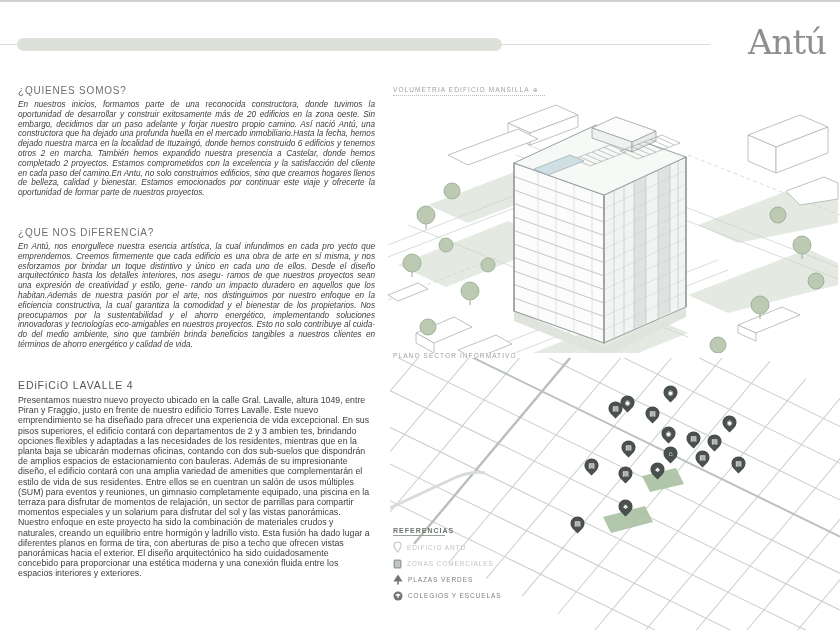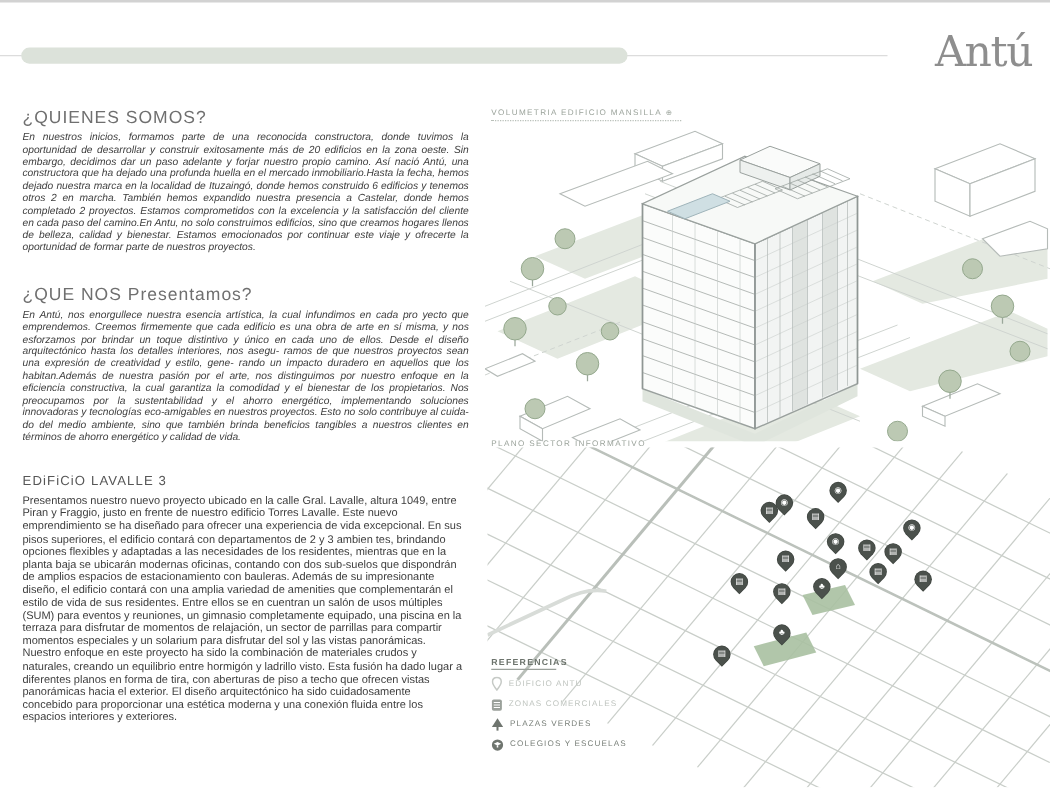--- a/index.html
+++ b/index.html
@@ -7,21 +7,21 @@
         font-family:"Liberation Sans",sans-serif;color:#3e3e3e;}
   .top-strip{position:absolute;left:0;top:0;width:840px;height:2px;background:#d2d2d2;}
   .rule-line{position:absolute;left:0;top:44px;width:710px;height:1px;background:#dcdcdc;}
   .accent-bar{position:absolute;left:17px;top:38px;width:485px;height:13px;border-radius:7px;background:#dce2da;}
   
   .logo{position:absolute;top:4px;right:14px;width:120px;height:80px;text-align:right;
         font-family:"DejaVu Serif",serif;color:#8e8e8e;font-size:34px;letter-spacing:-1px;line-height:76px;}
   .logo-text::first-letter{font-size:60px;letter-spacing:-3px;}
   
   .sec{position:absolute;left:18px;width:357px;}
-  .sec h2{margin:0 0 4px 0;font-size:14px;font-weight:normal;color:#6f6f6f;letter-spacing:.8px;}
+  .sec h2{margin:0 0 4px 0;font-size:10px;font-weight:normal;color:#6f6f6f;letter-spacing:.8px;}
   .sec p{margin:0;font-size:8.2px;line-height:9.8px;color:#3e3e3e;}
   .sec p.just{text-align:justify;font-style:italic;}
   #sec1{top:85px;}
   #sec2{top:227px;}
   #sec3{top:379px;width:352px;}
   #sec3 h2{color:#565656;font-size:10.5px;letter-spacing:.9px;}
   #sec3 p{font-size:8.8px;line-height:10.2px;}
   
   .mini-label{position:absolute;font-size:6.5px;letter-spacing:1.1px;color:#9ba39b;white-space:nowrap;}
   #vol-label{left:393px;top:86px;}
@@ -58,26 +58,26 @@
   <div class="logo">
     <span class="logo-text">Antú</span>
   </div>
 
   <section class="sec" id="sec1">
     <h2>¿QUIENES SOMOS?</h2>
     <p class="just">En nuestros inicios, formamos parte de una reconocida constructora, donde tuvimos la oportunidad de desarrollar y construir exitosamente más de 20 edificios en la zona oeste. Sin embargo, decidimos dar un paso adelante y forjar nuestro propio camino. Así nació Antú, una constructora que ha dejado una profunda huella en el mercado inmobiliario.Hasta la fecha, hemos dejado nuestra marca en la localidad de Ituzaingó, donde hemos construido 6 edificios y tenemos otros 2 en marcha. También hemos expandido nuestra presencia a Castelar, donde hemos completado 2 proyectos. Estamos comprometidos con la excelencia y la satisfacción del cliente en cada paso del camino.En Antu, no solo construimos edificios, sino que creamos hogares llenos de belleza, calidad y bienestar. Estamos emocionados por continuar este viaje y ofrecerte la oportunidad de formar parte de nuestros proyectos.</p>
   </section>
 
   <section class="sec" id="sec2">
-    <h2>¿QUE NOS Presentamos?</h2>
+    <h2>¿QUE NOS DiFERENCiA?</h2>
     <p class="just">En Antú, nos enorgullece nuestra esencia artística, la cual infundimos en cada pro yecto que emprendemos. Creemos firmemente que cada edificio es una obra de arte en sí misma, y nos esforzamos por brindar un toque distintivo y único en cada uno de ellos. Desde el diseño arquitectónico hasta los detalles interiores, nos asegu- ramos de que nuestros proyectos sean una expresión de creatividad y estilo, gene- rando un impacto duradero en aquellos que los habitan.Además de nuestra pasión por el arte, nos distinguimos por nuestro enfoque en la eficiencia constructiva, la cual garantiza la comodidad y el bienestar de los propietarios. Nos preocupamos por la sustentabilidad y el ahorro energético, implementando soluciones innovadoras y tecnologías eco-amigables en nuestros proyectos. Esto no solo contribuye al cuida- do del medio ambiente, sino que también brinda beneficios tangibles a nuestros clientes en términos de ahorro energético y calidad de vida.</p>
   </section>
 
   <section class="sec" id="sec3">
-    <h2>EDiFiCiO LAVALLE 3</h2>
+    <h2>EDiFiCiO LAVALLE 4</h2>
     <p>Presentamos nuestro nuevo proyecto ubicado en la calle Gral. Lavalle, altura 1049, entre Piran y Fraggio, justo en frente de nuestro edificio Torres Lavalle. Este nuevo emprendimiento se ha diseñado para ofrecer una experiencia de vida excepcional. En sus pisos superiores, el edificio contará con departamentos de 2 y 3 ambien tes, brindando opciones flexibles y adaptadas a las necesidades de los residentes, mientras que en la planta baja se ubicarán modernas oficinas, contando con dos sub-suelos que dispondrán de amplios espacios de estacionamiento con bauleras. Además de su impresionante diseño, el edificio contará con una amplia variedad de amenities que complementarán el estilo de vida de sus residentes. Entre ellos se en cuentran un salón de usos múltiples (SUM) para eventos y reuniones, un gimnasio completamente equipado, una piscina en la terraza para disfrutar de momentos de relajación, un sector de parrillas para compartir momentos especiales y un solarium para disfrutar del sol y las vistas panorámicas. Nuestro enfoque en este proyecto ha sido la combinación de materiales crudos y naturales, creando un equilibrio entre hormigón y ladrillo visto. Esta fusión ha dado lugar a diferentes planos en forma de tira, con aberturas de piso a techo que ofrecen vistas panorámicas hacia el exterior. El diseño arquitectónico ha sido cuidadosamente concebido para proporcionar una estética moderna y una conexión fluida entre los espacios interiores y exteriores.</p>
   </section>
 
   <div class="mini-label" id="vol-label">
     <span>VOLUMETRIA EDIFICIO MANSILLA</span><span class="glyph-icon">⊕</span>
     <span class="underline"></span>
   </div>
 
   <svg class="render-svg" width="452" height="258" viewBox="0 0 452 258">
 

